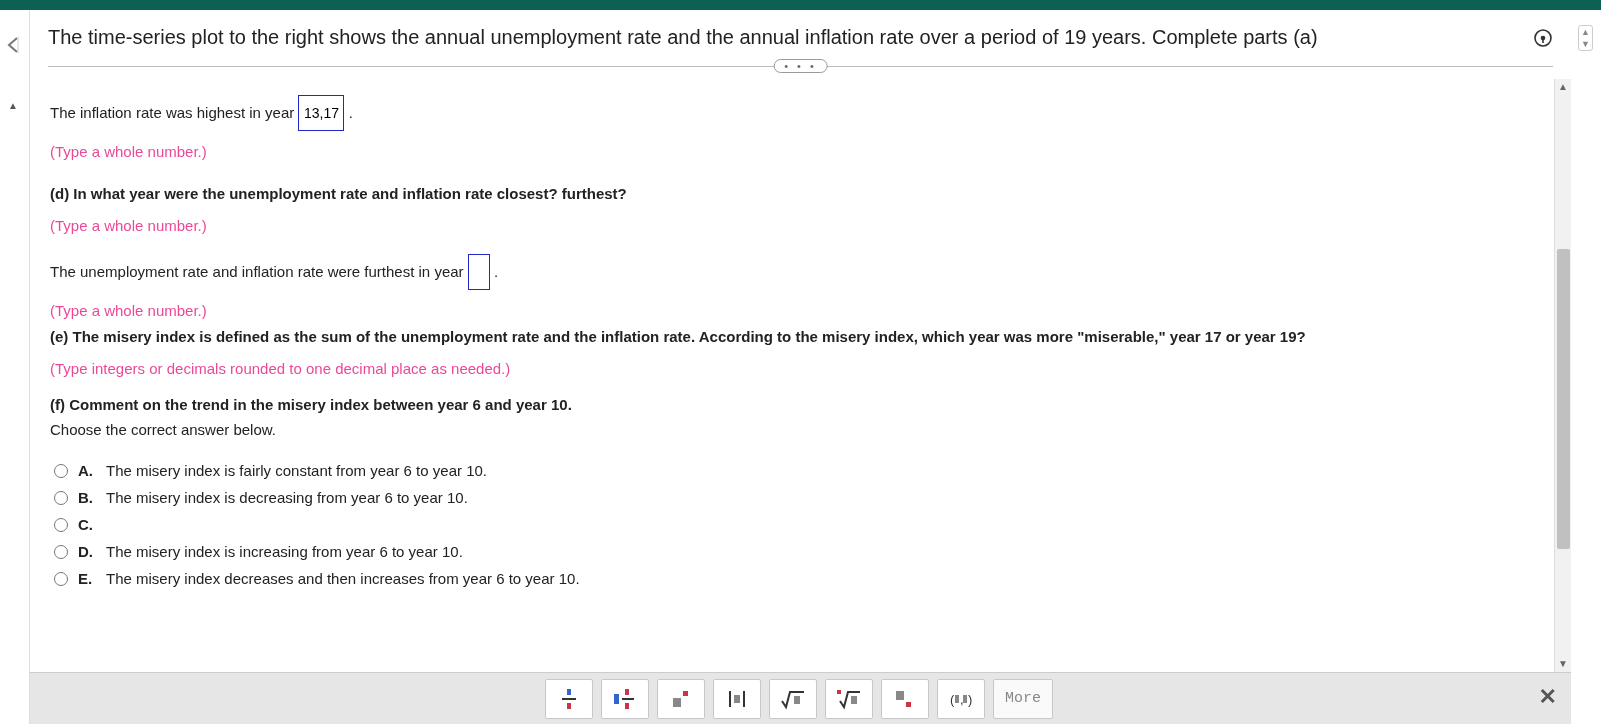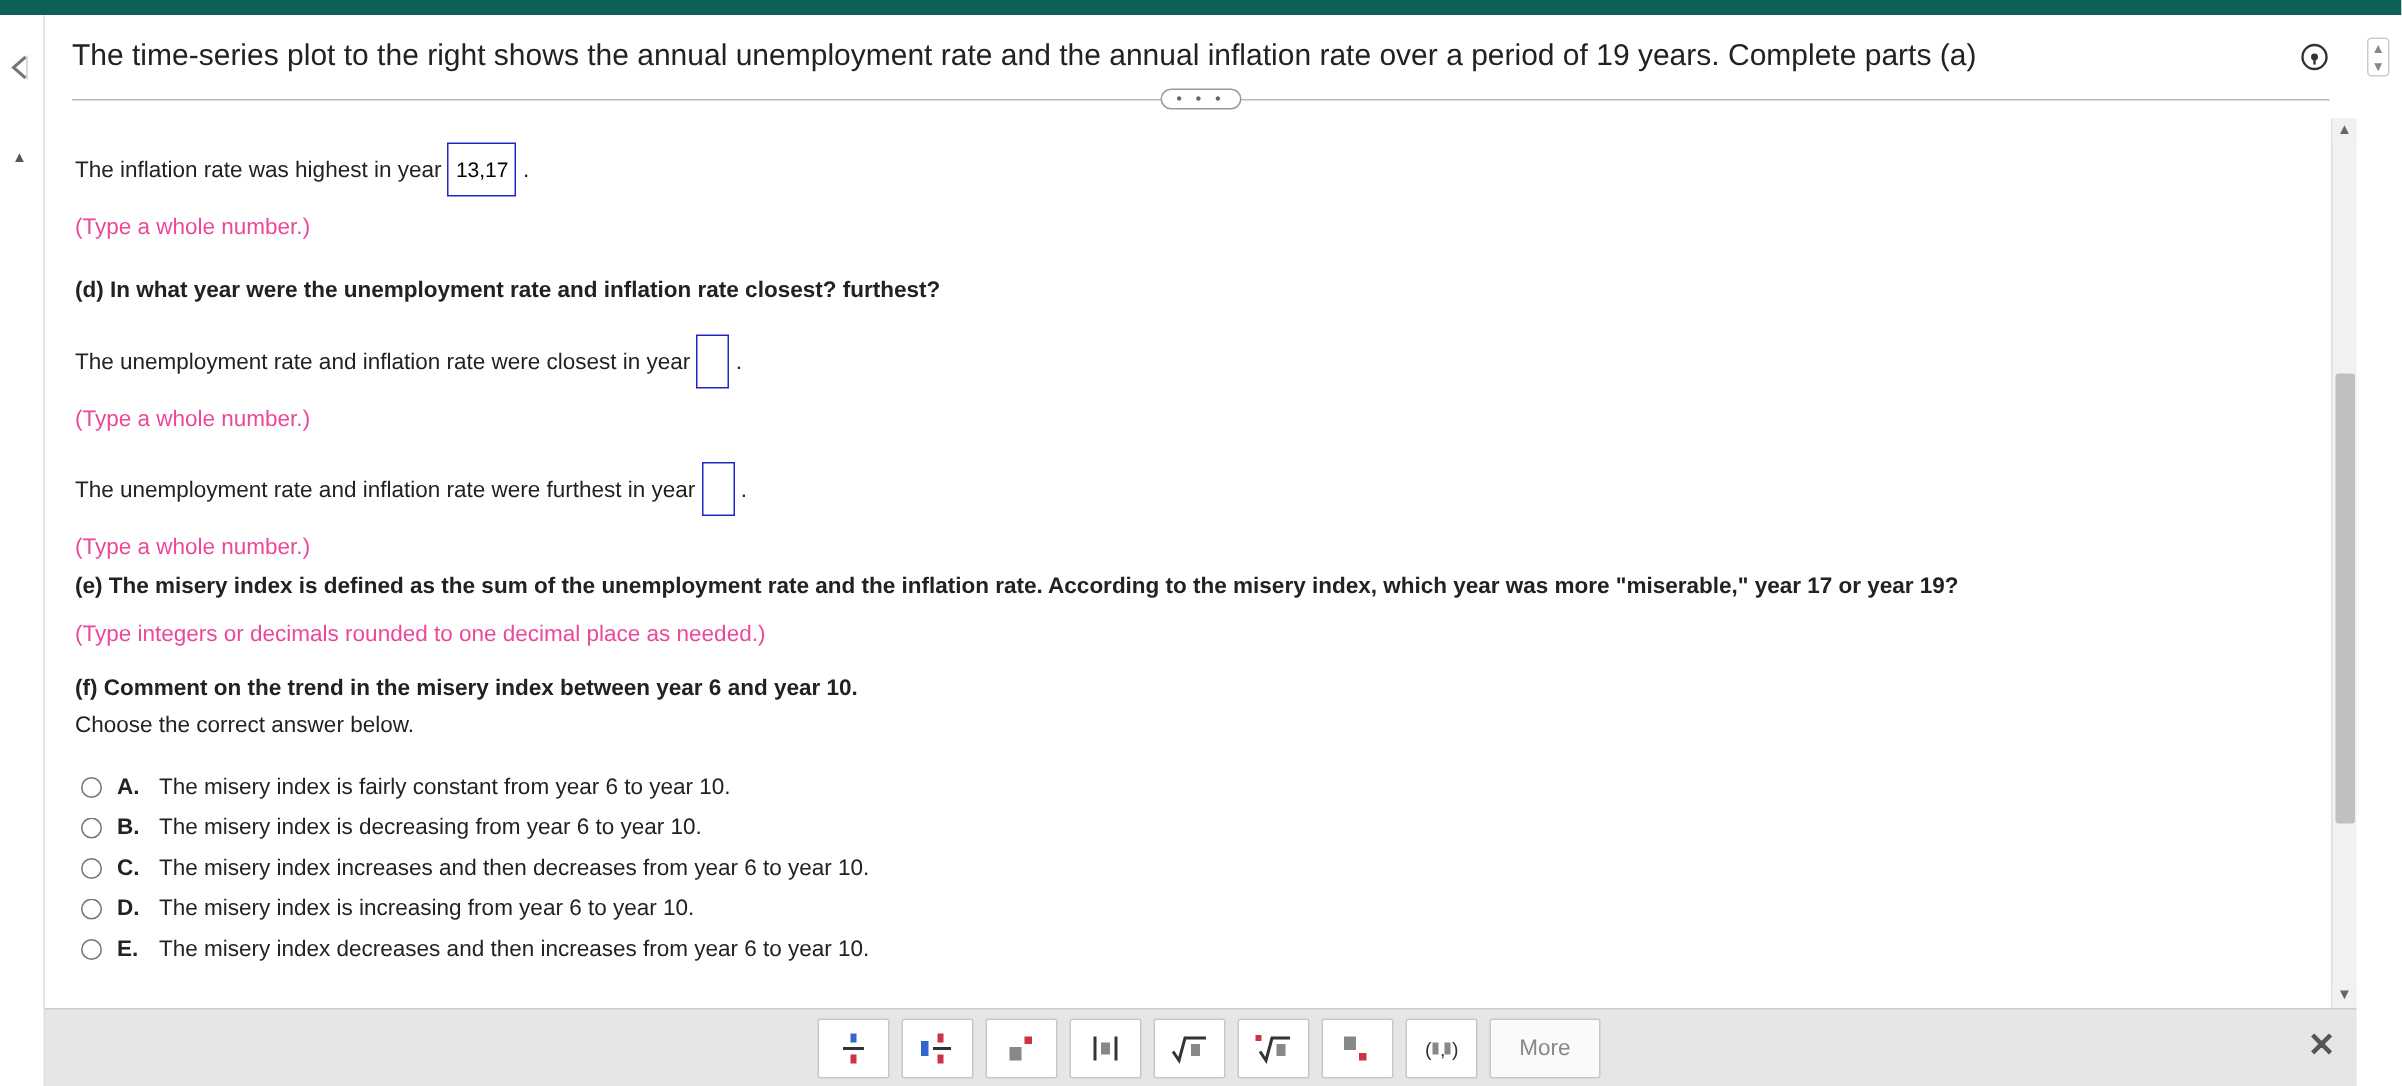--- a/index.html
+++ b/index.html
@@ -197,30 +197,31 @@
     background: #fff;
     border: 1px solid #c8c8c8;
     border-radius: 2px;
     display: flex;
     align-items: center;
     justify-content: center;
     cursor: pointer;
   }
   .tool-btn svg { width: 26px; height: 22px; }
   .tool-more {
-    width: 74px; height: 40px;
+    width: 60px; height: 40px;
     background: #fafafa;
     border: 1px solid #c8c8c8;
     border-radius: 2px;
     display: flex;
     align-items: center;
     justify-content: center;
     color: #888;
     font-size: 15px;
     cursor: pointer;
+    font-family: Liberation Mono, monospace;
   }
   .close-x {
     position: absolute;
     right: 14px; bottom: 14px;
     font-size: 22px;
     font-weight: bold;
     color: #555;
     cursor: pointer;
   }
 </style>
@@ -271,25 +272,20 @@
         <span>The inflation rate was highest in year </span>
         <input class="answer-input" value="13,17" style="">
         <span>.</span>
       </div>
       <div class="para hint">(Type a whole number.)</div>
 
       <div class="para" style="margin-top:20px">
         <span class="bold">(d) In what year were the unemployment rate and inflation rate closest? furthest?</span>
       </div>
 
-      <div class="para" style="margin-top:18px">
-        <span>The unemployment rate and inflation rate were closest in year </span>
-        <input class="answer-input small" value="" style="">
-        <span>.</span>
-      </div>
       <div class="para hint">(Type a whole number.)</div>
 
       <div class="para" style="margin-top:18px">
         <span>The unemployment rate and inflation rate were furthest in year </span>
         <input class="answer-input small" value="" style="">
         <span>.</span>
       </div>
       <div class="para hint">(Type a whole number.)</div>
 
       <div class="para" style="margin-top:2px">
@@ -311,21 +307,20 @@
           <span>The misery index is fairly constant from year 6 to year 10.</span>
         </label>
         <label class="mc-row">
           <input type="radio" name="f" class="mc-radio" style="">
           <span class="mc-letter">B.</span>
           <span>The misery index is decreasing from year 6 to year 10.</span>
         </label>
         <label class="mc-row">
           <input type="radio" name="f" class="mc-radio" style="">
           <span class="mc-letter">C.</span>
-          <span>The misery index increases and then decreases from year 6 to year 10.</span>
         </label>
         <label class="mc-row">
           <input type="radio" name="f" class="mc-radio" style="">
           <span class="mc-letter">D.</span>
           <span>The misery index is increasing from year 6 to year 10.</span>
         </label>
         <label class="mc-row">
           <input type="radio" name="f" class="mc-radio" style="">
           <span class="mc-letter">E.</span>
           <span>The misery index decreases and then increases from year 6 to year 10.</span>

